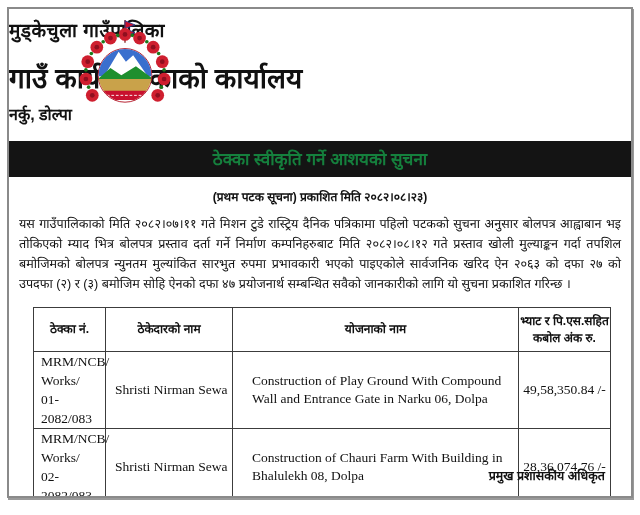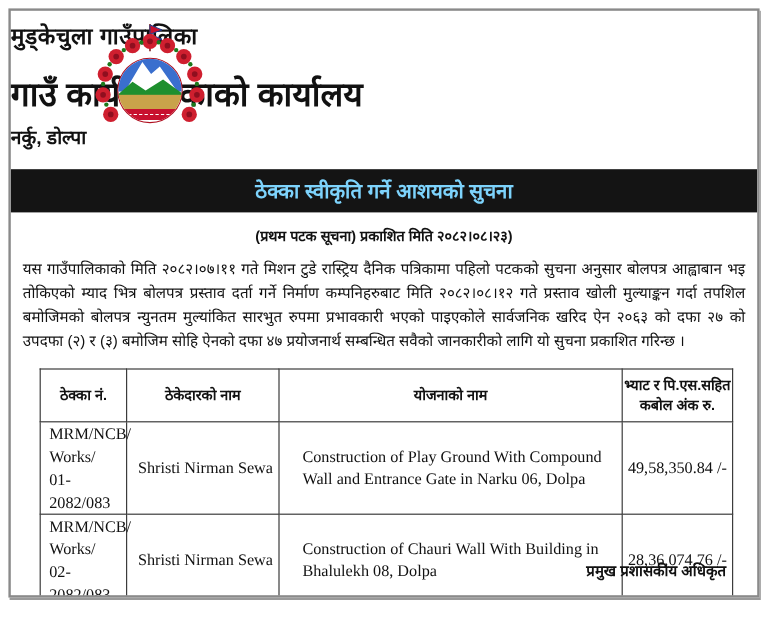--- a/index.html
+++ b/index.html
@@ -14,21 +14,21 @@
   
   .header { position:relative; height:128px; }
   .emblem { position:absolute; left:70px; top:10px; width:92px; height:100px; }
   .hdr-text { text-align:left; padding-top:8px; }
   .hdr-line1 { font-size:19px; font-weight:bold; letter-spacing:0.5px; }
   .hdr-line2 { font-size:28px; font-weight:bold; margin-top:15px; }
   .hdr-line3 { font-size:16px; font-weight:bold; margin-top:7px; }
   .hdr-line4 { font-size:16px; font-weight:bold; margin-top:5px; }
   
   .title-bar {
-    margin-top:4px; background:#141414; color:#7dd3fc;
+    margin-top:4px; background:#141414; color:#15803d;
     text-align:center; font-size:17px; font-weight:bold;
     padding:6px 0 7px 0;
   }
   
   .subtitle { text-align:center; font-size:12px; font-weight:bold; margin-top:11px; }
   .body-text {
     margin:9px 10px 0 10px; font-size:12.6px; line-height:20px;
     text-align:justify;
   }
   
@@ -152,21 +152,21 @@
 01-2082/083</td>
       <td class="cell-contractor">Shristi Nirman Sewa</td>
       <td class="cell-project">Construction of Play Ground With Compound Wall and Entrance Gate in Narku 06, Dolpa</td>
       <td class="cell-amount">49,58,350.84 /-</td>
     </tr>
     <tr class="data-row-2">
       <td class="cell-contract">MRM/NCB/
 Works/
 02-2082/083</td>
       <td class="cell-contractor">Shristi Nirman Sewa</td>
-      <td class="cell-project">Construction of Chauri Wall With Building in Bhalulekh 08, Dolpa</td>
+      <td class="cell-project">Construction of Chauri Farm With Building in Bhalulekh 08, Dolpa</td>
       <td class="cell-amount">28,36,074.76 /-</td>
     </tr>
   </tbody>
     </table>
 
   <div class="signature">प्रमुख प्रशासकीय अधिकृत</div>
 
 </div>
 
 </body></html>

